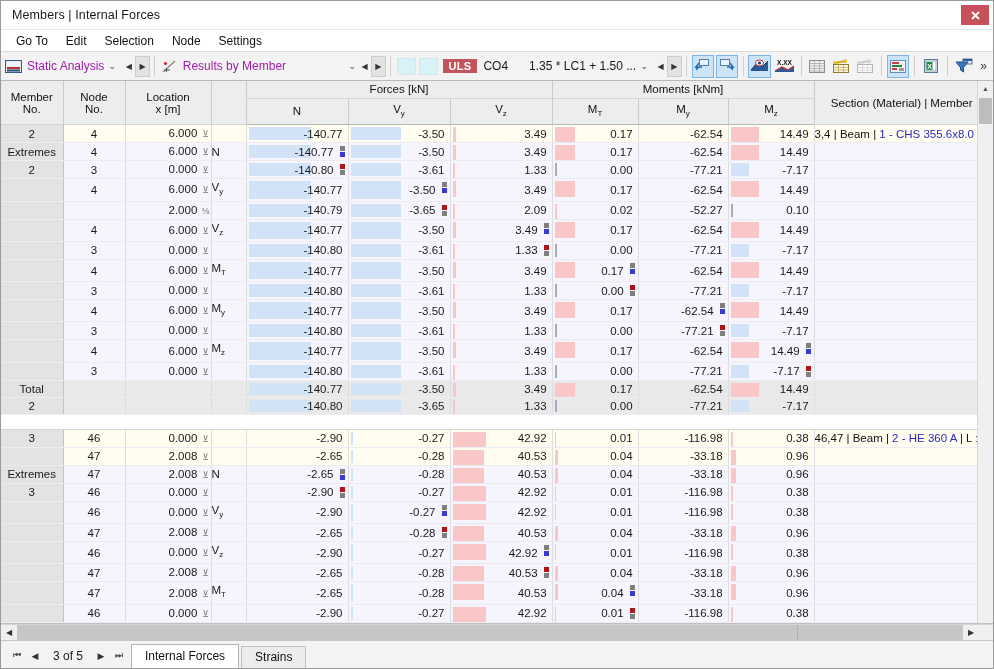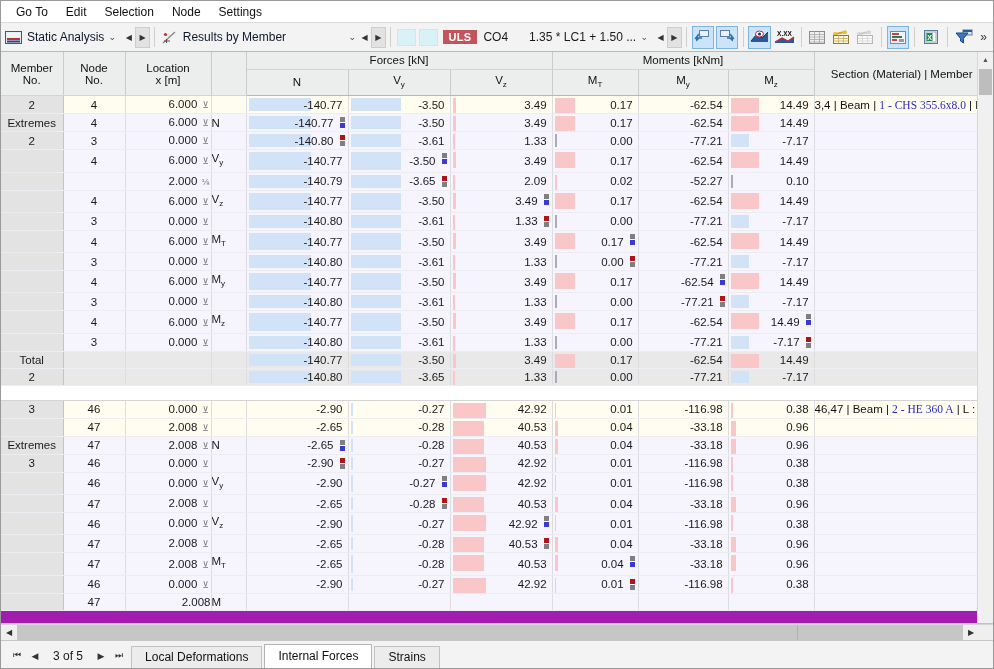--- a/index.html
+++ b/index.html
@@ -18,21 +18,21 @@
 
   
   .menubar{height:21px;min-height:21px;background:#ffffff;display:flex;align-items:center;padding-left:6px;}
   .menu-item{padding:2px 9px;font-size:12px;color:#111;cursor:default;}
 
   
   .toolbar{height:28px;min-height:28px;background:#f3f3f3;border-top:1px solid #dcdcdc;border-bottom:1px solid #b9b9b9;display:flex;align-items:center;padding:0 2px;gap:0;}
   .tb-sep{width:1px;height:20px;background:#cfcfcf;margin:0 4px;}
   .combo{display:flex;align-items:center;height:22px;padding:0 2px;}
   .combo-icon{width:17px;height:15px;margin-right:5px;flex:0 0 auto;}
-  .combo-label{font-size:12px;white-space:nowrap;color:#0f172a;}
+  .combo-label{font-size:12px;white-space:nowrap;color:#a21caf;}
   .combo-chev{width:16px;text-align:center;color:#4a4a4a;font-size:9px;}
   .spin{width:14px;height:19px;display:flex;align-items:center;justify-content:center;font-size:8px;color:#333;}
   .spin.flat{background:#e2e2e2;border:1px solid #cdcdcd;}
   .chip-pair{display:flex;gap:3px;margin-right:5px;}
   .chip{width:17px;height:15px;background:#d9f2f8;border:1px solid #cfe8ef;}
   .uls{background:#c4545c;color:#fff;font-size:11px;font-weight:bold;padding:1px 6px;letter-spacing:.3px;}
   .co-lbl{font-size:12px;margin:0 21px 0 6px;}
   .combo-expr{font-size:12px;white-space:nowrap;}
   .tb-btn{width:24px;height:23px;display:flex;align-items:center;justify-content:center;margin:0 1px;border:1px solid transparent;box-sizing:border-box;}
   .tb-btn.on{background:#cce4f7;border:1px solid #7eb4e2;}
@@ -68,21 +68,21 @@
   .vc .val{position:relative;display:block;text-align:right;padding-right:5px;}
   .vc .val.pad{padding-right:14px;}
   .marker{position:absolute;right:3px;top:3px;width:5px;height:11px;}
   .marker i{display:block;width:5px;height:5px;}
   .mk-bluetop i:first-child{background:#7f7f7f;}
   .mk-bluetop i:last-child{background:#3a3ad0;margin-top:1px;}
   .mk-redtop i:first-child{background:#b01515;}
   .mk-redtop i:last-child{background:#7f7f7f;margin-top:1px;}
   .locglyph{display:inline-block;width:10px;color:#777;font-size:9px;text-align:center;}
   .sectxt{color:#111;}
-  .seclink{color:#2a2ac0;font-family:Liberation Serif, serif;}
+  .seclink{color:#2a2ac0;}
 
   .gap-row td{height:14px;background:#ffffff;border-right:0;border-bottom:1px solid #d4d4d4;}
 
   
   .vscroll{position:absolute;right:0;top:0;width:15px;bottom:0;background:#f0f0f0;border-left:1px solid #d8d8d8;}
   .vscroll .arr{height:15px;background:#f0f0f0;display:flex;align-items:center;justify-content:center;font-size:7px;color:#555;}
   .vscroll .thumb{position:absolute;left:1px;right:1px;top:17px;height:26px;background:#bdbdbd;}
 
   
   .hscroll{height:16px;min-height:16px;background:#d4d4d4;display:flex;align-items:center;border-top:1px solid #c0c0c0;}
@@ -97,20 +97,28 @@
   .nav .a{width:16px;text-align:center;font-size:9px;color:#333;}
   .nav .pg{font-size:12px;padding:0 8px;}
   .tab{height:21px;line-height:21px;padding:0 13px;background:#ececec;border:1px solid #c2c2c2;border-bottom:none;margin-right:2px;font-size:12px;color:#111;cursor:default;border-radius:1px 1px 0 0;}
   .tab.active{background:#ffffff;height:23px;line-height:23px;font-weight:normal;border-color:#b4b4b4;}
 </style>
 </head>
 <body>
 
 <div class="app">
 
+  <div class="titlebar">
+    <div class="title-text">Members | Internal Forces</div>
+    <div class="close-btn">
+      <svg width="9" height="9" viewBox="0 0 9 9">
+          <path d="M1 1 L8 8 M8 1 L1 8" stroke="#fff" stroke-width="1.8" fill="none"></path>
+        </svg>
+    </div>
+  </div>
 
   <div class="menubar">
     <div class="menu-item">Go To</div>
     <div class="menu-item">Edit</div>
     <div class="menu-item">Selection</div>
     <div class="menu-item">Node</div>
     <div class="menu-item">Settings</div>
   </div>
 
   <div class="toolbar">
@@ -1228,19 +1236,18 @@
 
   <div class="tabbar">
     <div class="nav">
       <span class="a">⏮</span>
       <span class="a">◀</span>
       <span class="pg">3 of 5</span>
       <span class="a">▶</span>
       <span class="a">⏭</span>
     </div>
     <div id="tabs-host" style="display:flex;align-items:flex-end;">
-        <div class="tab">Local Deformations</div>
         <div class="tab active">Internal Forces</div>
         <div class="tab">Strains</div>
       </div>
   </div>
 
 </div>
 
 </body></html>

